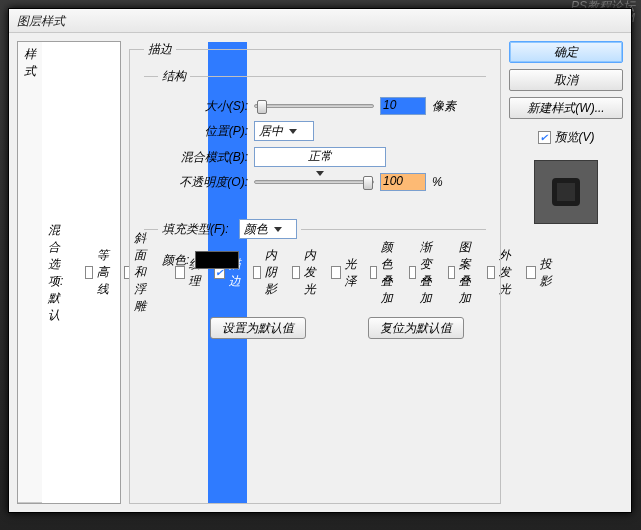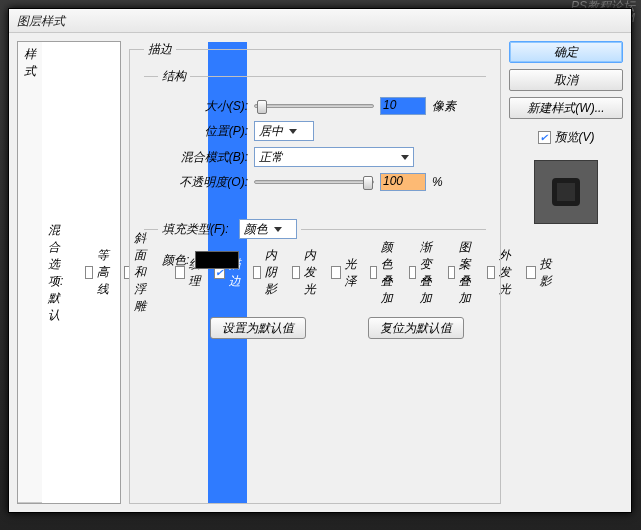--- a/index.html
+++ b/index.html
@@ -124,21 +124,21 @@
             <div class="row">
               <span class="lbl">位置(P):</span>
               <div class="combo" style="width:60px;">
                 <span>居中</span>
                 <span class="caret"></span>
               </div>
             </div>
 
             <div class="row">
               <span class="lbl">混合模式(B):</span>
-              <div class="combo" style="width:160px; justify-content:space-between;">
+              <div class="combo" style="width:132px; justify-content:space-between;flex-direction:column;">
                 <span>正常</span>
                 <span class="caret"></span>
               </div>
             </div>
 
             <div class="row">
               <span class="lbl">不透明度(O):</span>
               <div class="slider-track" style="width:120px;">
                 <div class="slider-thumb" style="left:108px;"></div>
               </div>

